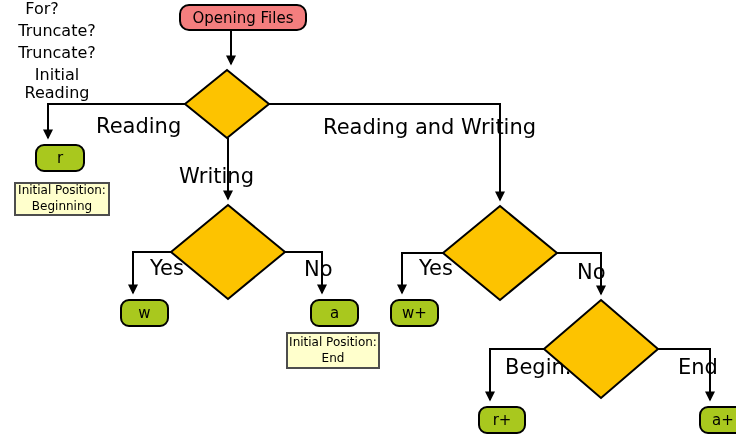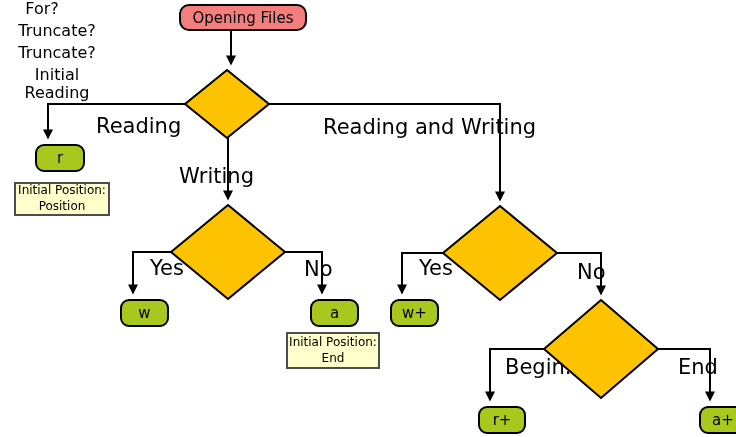--- a/index.html
+++ b/index.html
@@ -116,21 +116,21 @@
   </div>
   <div class="node process" style="left:466px; top:406px; width:48px; height:28px;">
     <span>r+</span>
   </div>
   <div class="node process" style="left:687px; top:406px; width:48px; height:28px;">
     <span>a+</span>
   </div>
 
   <div class="note" style="left:2px; top:182px; width:96px; height:34px;">
     <span>Initial Position:</span>
-    <span>Position</span>
+    <span>Beginning</span>
   </div>
   <div class="note" style="left:274px; top:332px; width:94px; height:37px;">
     <span>Initial Position:</span>
     <span>End</span>
   </div>
 
   <div class="label" style="left:84px; top:114px;">Reading</div>
   <div class="label" style="left:167px; top:164px;">Writing</div>
   <div class="label" style="left:311px; top:115px;">Reading and Writing</div>
   <div class="label" style="left:138px; top:256px;">Yes</div>

